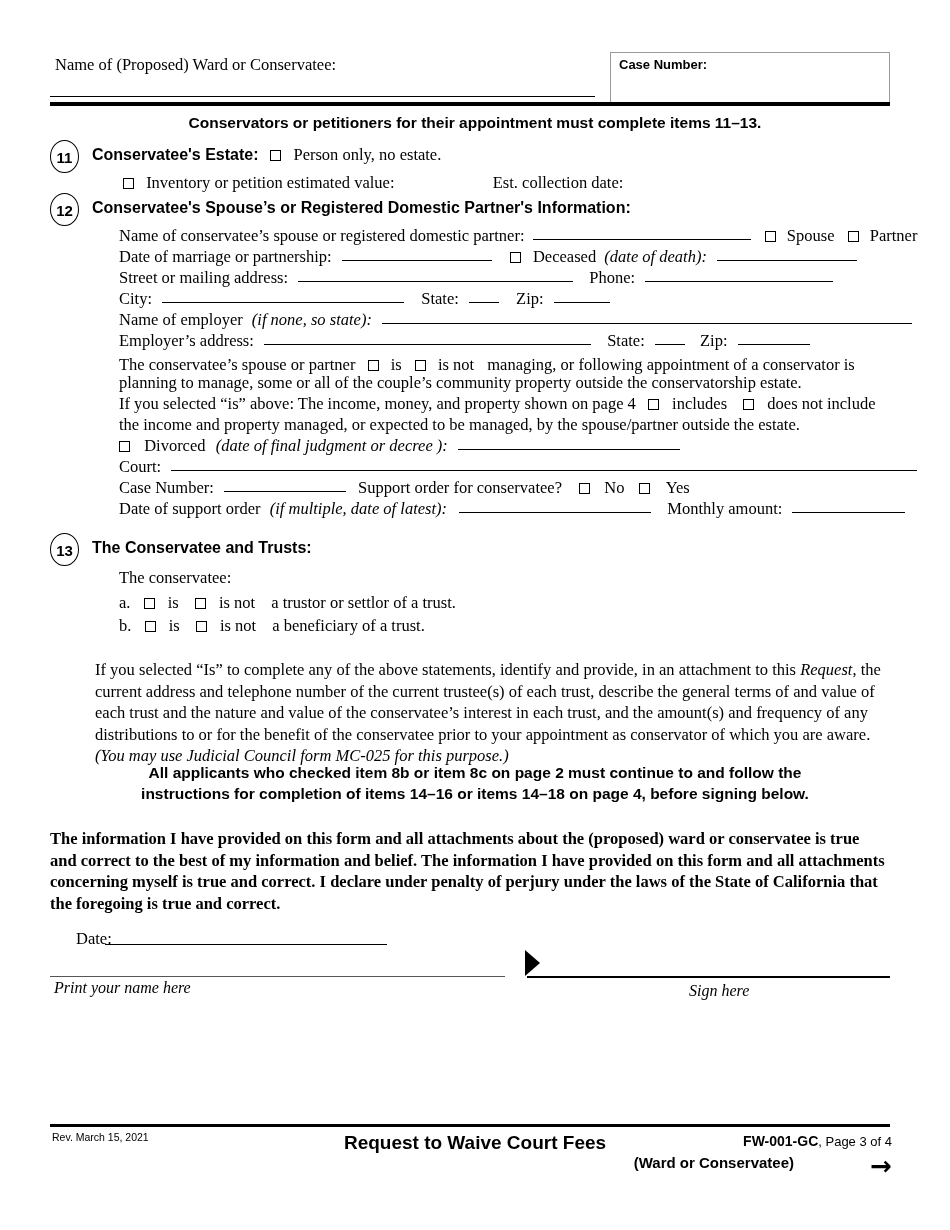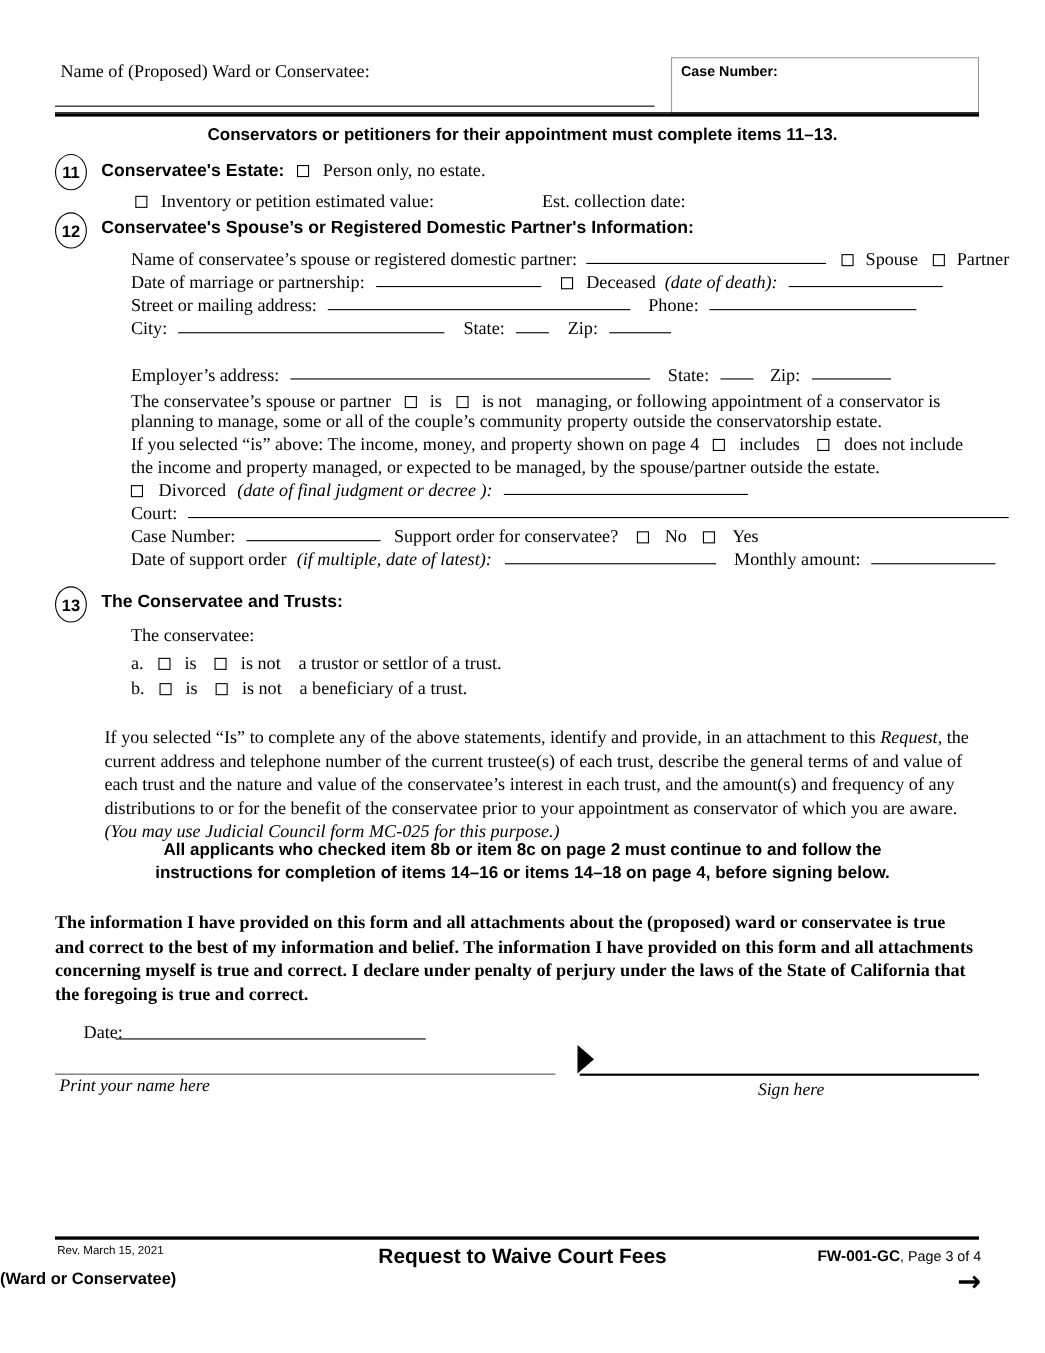--- a/index.html
+++ b/index.html
@@ -195,21 +195,21 @@
     text-align: center;
     font-family: "Liberation Sans", "DejaVu Sans", sans-serif;
     font-weight: bold;
     font-size: 19px;
     line-height: 23px;
   }
   .foot-sub {
     position: absolute;
     left: 0; top: 1154px;
     width: 794px;
-    text-align: left;
+    text-align: right;
     font-family: "Liberation Sans", "DejaVu Sans", sans-serif;
     font-weight: bold;
     font-size: 15px;
   }
   .foot-form {
     position: absolute;
     right: 58px; top: 1133px;
     font-family: "Liberation Sans", "DejaVu Sans", sans-serif;
     font-size: 13px;
     white-space: nowrap;
@@ -286,20 +286,25 @@
 
   <div class="row" style="left:95px; top:288px;">
     <span>City:</span>
     <span class="rule" style="width:242px; margin-left:6px;"></span>
     <span style="margin-left:13px;">State:</span>
     <span class="rule" style="width:30px; margin-left:6px;"></span>
     <span style="margin-left:13px;">Zip:</span>
     <span class="rule" style="width:56px; margin-left:6px;"></span>
   </div>
 
+  <div class="row" style="left:95px; top:309px;">
+    <span>Name of employer</span>
+    <span class="ital" style="margin-left:5px;">(if none, so state):</span>
+    <span class="rule" style="width:530px; margin-left:6px;"></span>
+  </div>
 
   <div class="row" style="left:95px; top:330px;">
     <span>Employer’s address:</span>
     <span class="rule" style="width:327px; margin-left:6px;"></span>
     <span style="margin-left:12px;">State:</span>
     <span class="rule" style="width:30px; margin-left:6px;"></span>
     <span style="margin-left:11px;">Zip:</span>
     <span class="rule" style="width:72px; margin-left:6px;"></span>
   </div>
 

